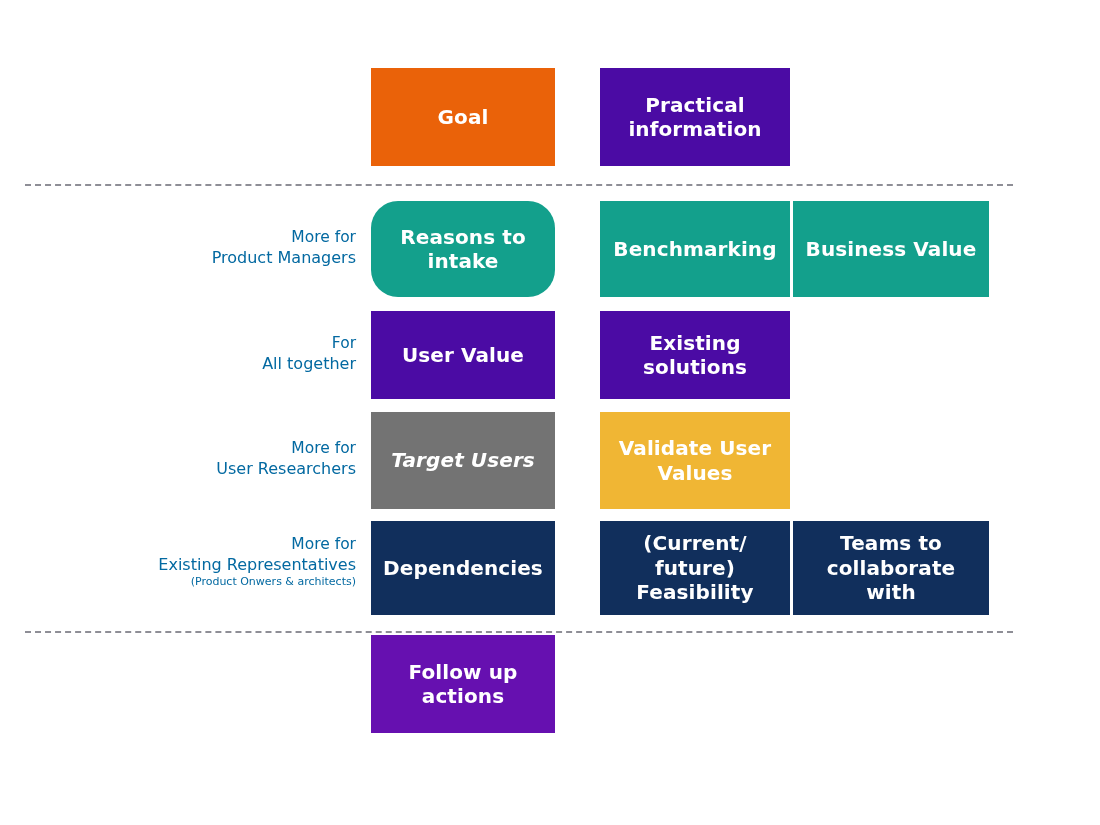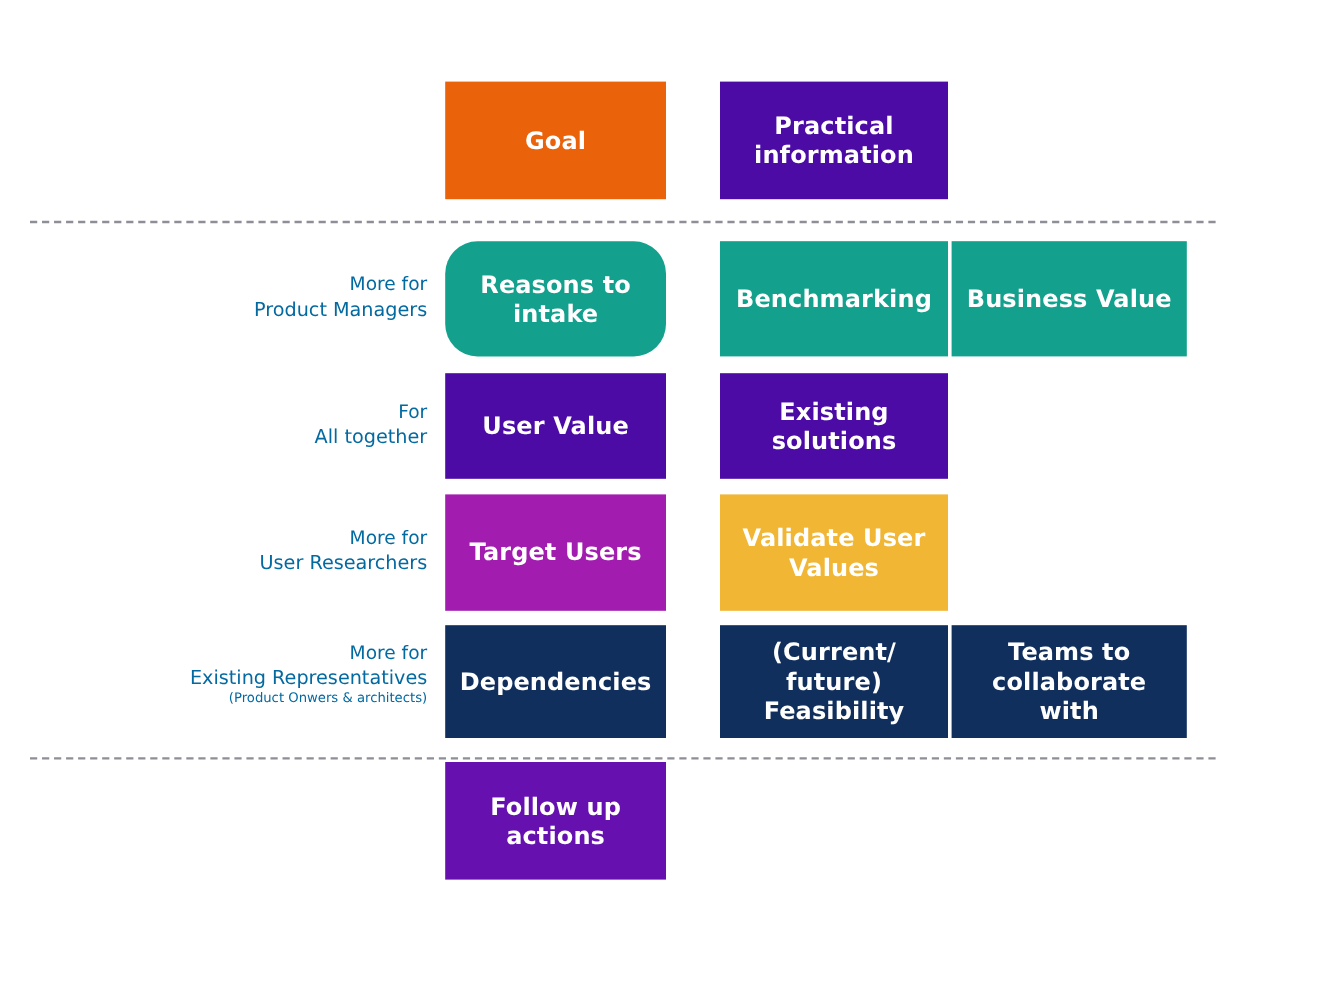--- a/index.html
+++ b/index.html
@@ -132,21 +132,21 @@
   <div class="card col2 row-purple" style="background:#4B0BA4;text-align:center;">
     <span>Existing
 solutions</span>
   </div>
 
   <div class="row-label" style="top:439px;">
     <span class="lead">More for</span>
     <span class="who">User Researchers</span>
   </div>
 
-  <div class="card col1 row-amber" style="background:#a21caf;">
+  <div class="card col1 row-amber" style="background:#737373;font-style:italic;">
     <span>Target Users</span>
   </div>
 
   <div class="card col2 row-amber" style="background:#F0B634;">
     <span>Validate User
 Values</span>
   </div>
 
   <div class="row-label" style="top:535px;">
     <span class="lead">More for</span>

